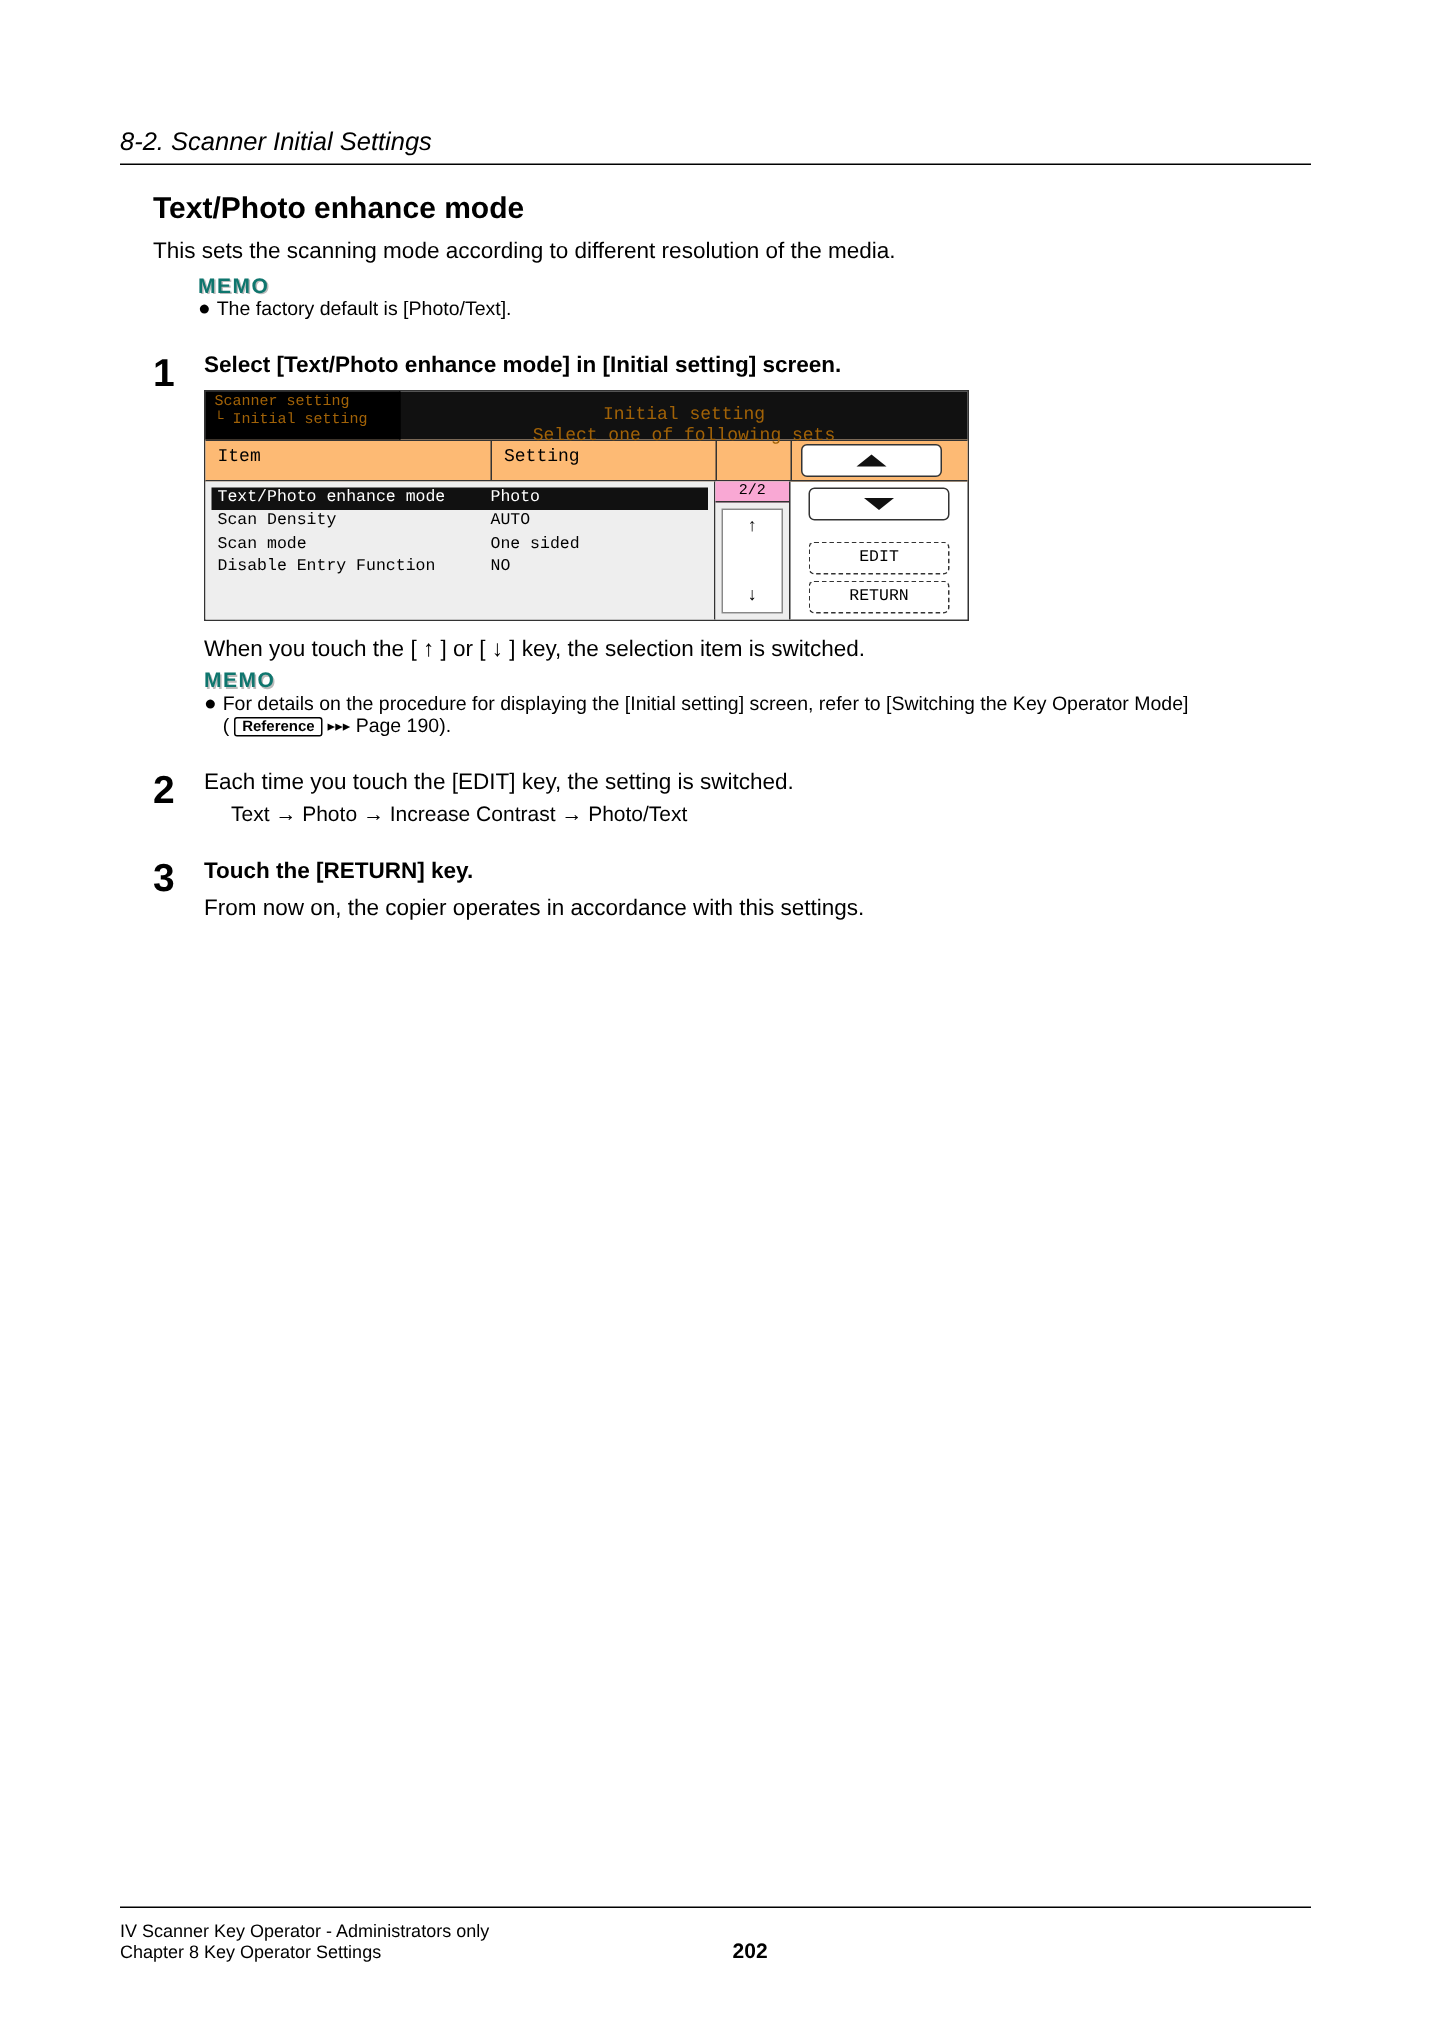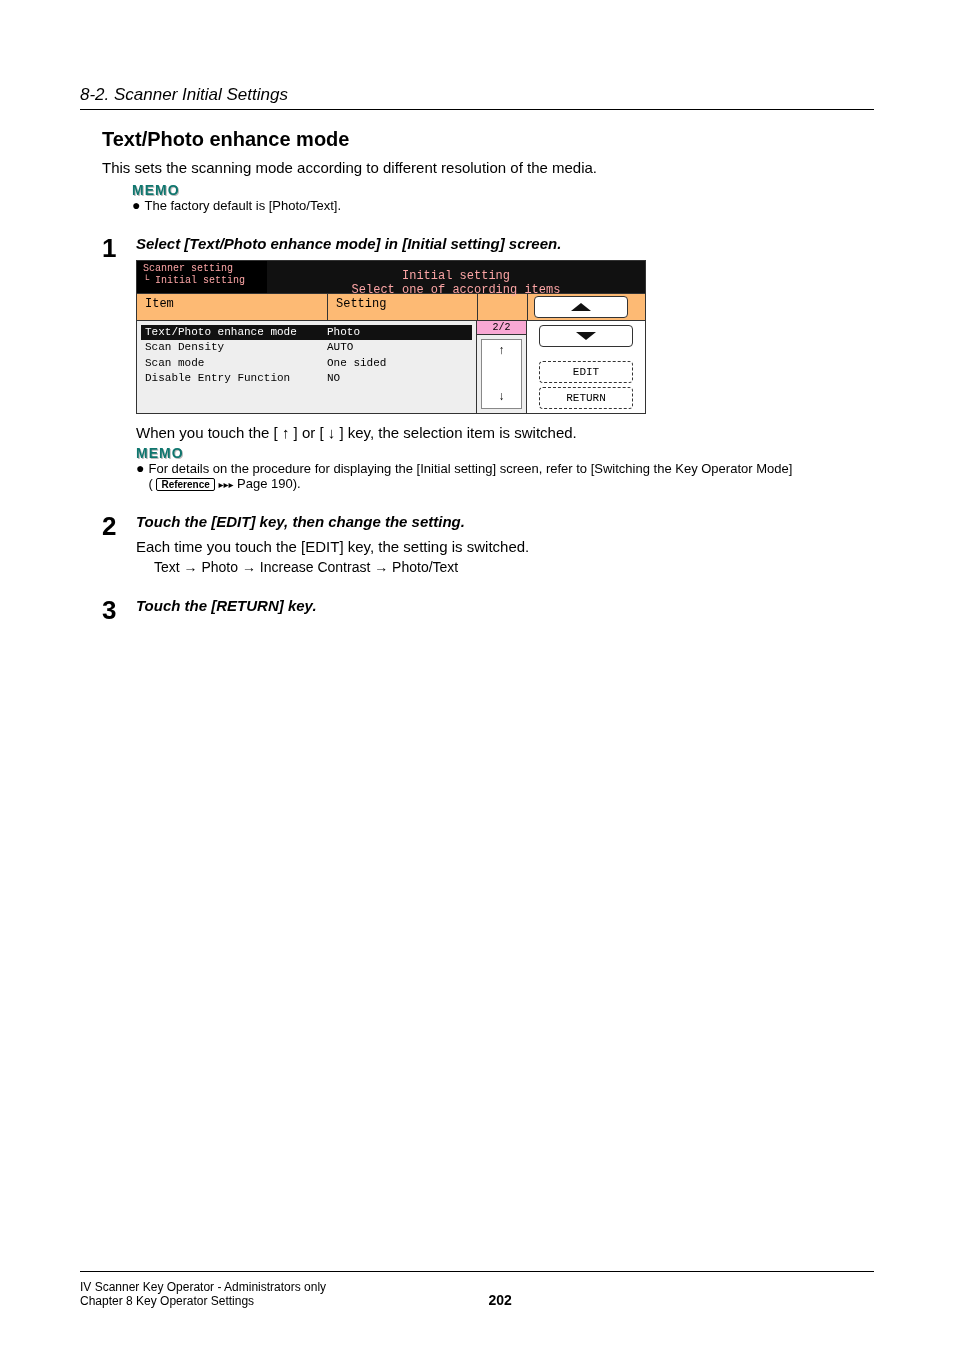--- a/index.html
+++ b/index.html
@@ -47,36 +47,36 @@
       gap: 12px;
       margin-top: 22px;
     }
     .step-num {
       font-size: 26px;
       font-weight: bold;
       line-height: 1;
       width: 22px;
     }
     .step-body { flex: 1; }
-    .step-heading { font-size: 15px; font-weight: bold; margin-bottom: 8px; font-style: italic; }
+    .step-heading { font-size: 15px; font-weight: bold; margin-bottom: 8px; }
     .step-text { font-size: 15px; margin-bottom: 4px; }
     .step-sub { font-size: 14px; margin-left: 18px; }
 
     
     .screenshot {
       width: 510px;
       margin: 8px 0 10px 0;
       border: 1px solid #333;
       font-family: "Courier New", monospace;
       font-size: 12px;
     }
     .sc-top {
       display: flex;
       background: #111;
-      color: #fca5a5;
+      color: #a16207;
       height: 32px;
     }
     .sc-top-left {
       width: 130px;
       font-size: 10px;
       padding: 2px 6px;
       border-right: 1px solid #000;
       background: #000;
       line-height: 1.2;
     }
@@ -215,21 +215,21 @@
         <div class="step-heading">Select [Text/Photo enhance mode] in [Initial setting] screen.</div>
 
         <div class="screenshot">
           <div class="sc-top">
             <div class="sc-top-left">
               <div>Scanner setting</div>
               <div>└ Initial setting</div>
             </div>
             <div class="sc-top-mid">
               <div>Initial setting</div>
-              <div>Select one of according items</div>
+              <div>Select one of following sets</div>
             </div>
           </div>
           <div class="sc-head-row">
             <div class="sc-col-item">Item</div>
             <div class="sc-col-setting">Setting</div>
             <div class="sc-col-scroll"></div>
             <div class="sc-col-btns" style="padding:2px 6px;">
               <div class="sc-btn">
                   <div class="tri-up"></div>
                 </div>
@@ -285,30 +285,30 @@
               <span>Page 190).</span>
             </span>
           </div>
         </div>
       </div>
     </div>
 
     <div class="step">
       <div class="step-num">2</div>
       <div class="step-body">
-        <div class="step-heading">Touch the [EDIT] key, then change the setting.</div>
         <div class="step-text">Each time you touch the [EDIT] key, the setting is switched.</div>
         <div class="step-sub">Text → Photo → Increase Contrast → Photo/Text</div>
       </div>
     </div>
 
     <div class="step">
       <div class="step-num">3</div>
       <div class="step-body">
         <div class="step-heading">Touch the [RETURN] key.</div>
+        <div class="step-text">From now on, the copier operates in accordance with this settings.</div>
       </div>
     </div>
 
   </div>
 
   <div class="footer">
     <div>
       <div>IV Scanner Key Operator - Administrators only</div>
       <div>Chapter 8 Key Operator Settings</div>
     </div>

